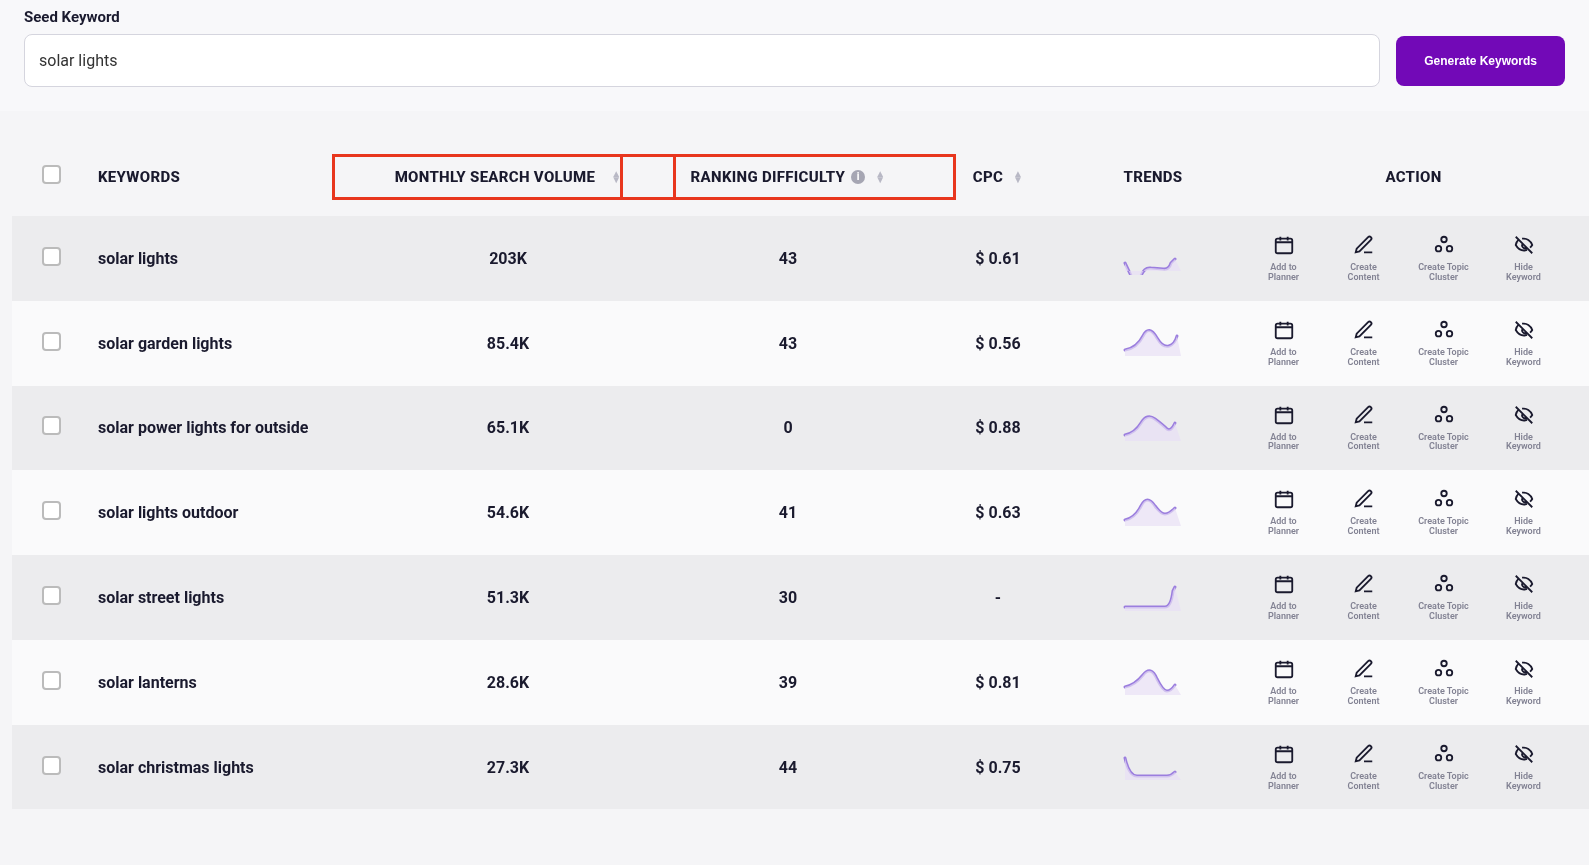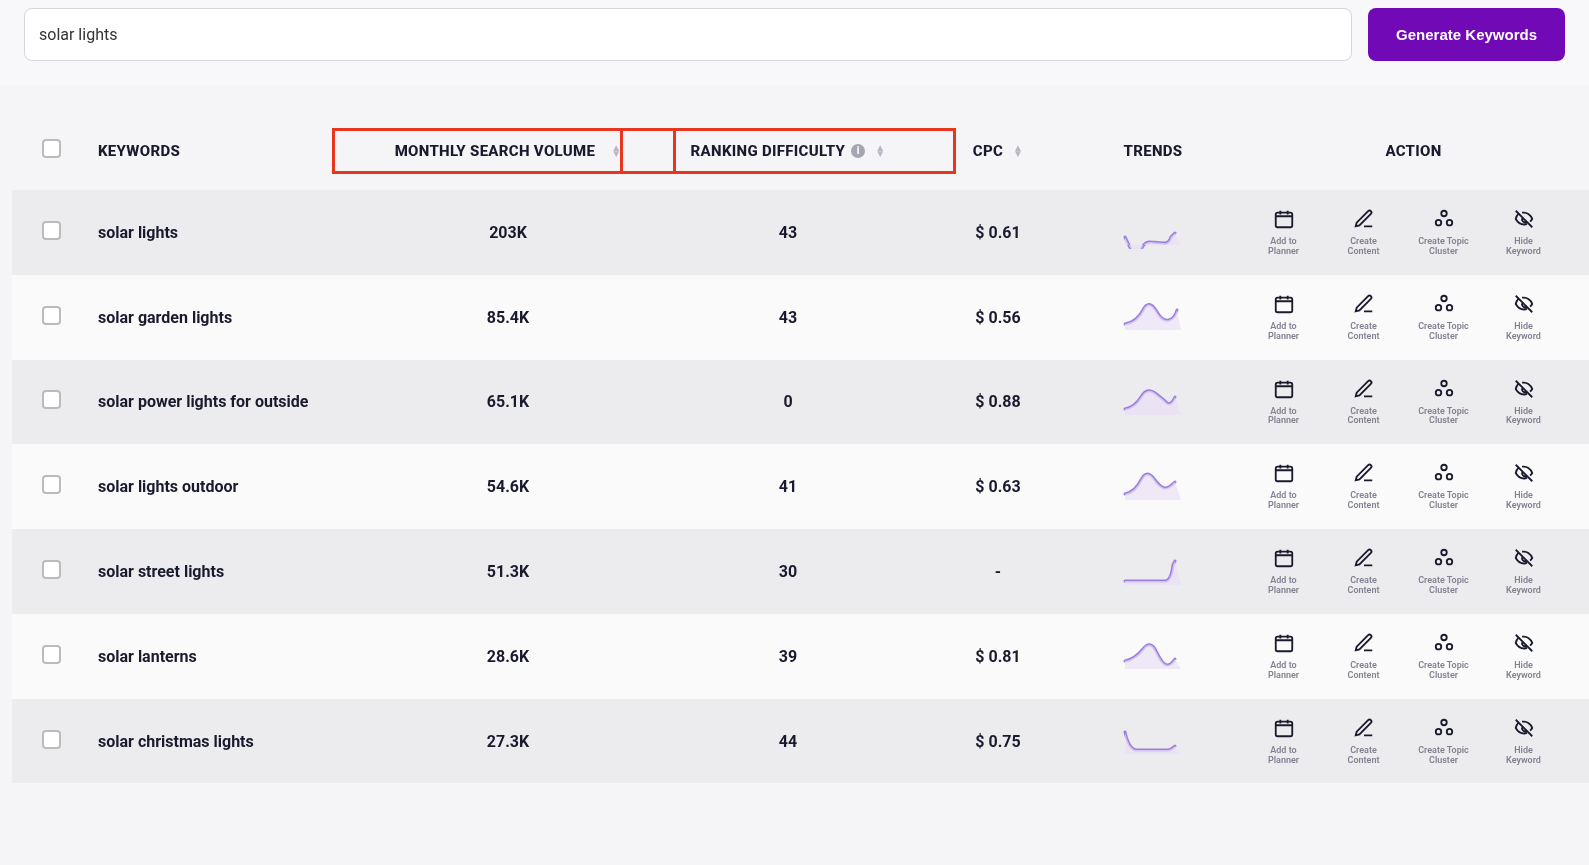--- a/index.html
+++ b/index.html
@@ -30,21 +30,21 @@
       border-radius: 8px;
       font-size: 16px;
       font-family: inherit;
       color: #333;
       background: #fff;
     }
     .generate-btn {
       padding: 18px 28px;
       background: #7209b7;
       color: #fff;
-      font-size: 15px;
+      font-size: 12px;
       font-weight: 700;
       border: none;
       border-radius: 8px;
       cursor: pointer;
     }
     .remaining {
       margin-top: 8px;
       font-size: 15px;
       color: #828293;
     }
@@ -146,20 +146,21 @@
       font-weight: 600;
       color: #828293;
       text-align: center;
       line-height: 1.1;
     }
   </style>
 </head>
 <body>
 
 <div class="seed-section">
+  <div class="seed-label">Seed Keyword</div>
   <div class="seed-row">
     <input type="text" class="seed-input" value="solar lights" style="">
     <button class="generate-btn">Generate Keywords</button>
   </div>
 </div>
 
 <div class="table-wrap">
   <div class="table-header">
     <div class="cell-check"><input type="checkbox" style=""></div>
     <div class="th">

